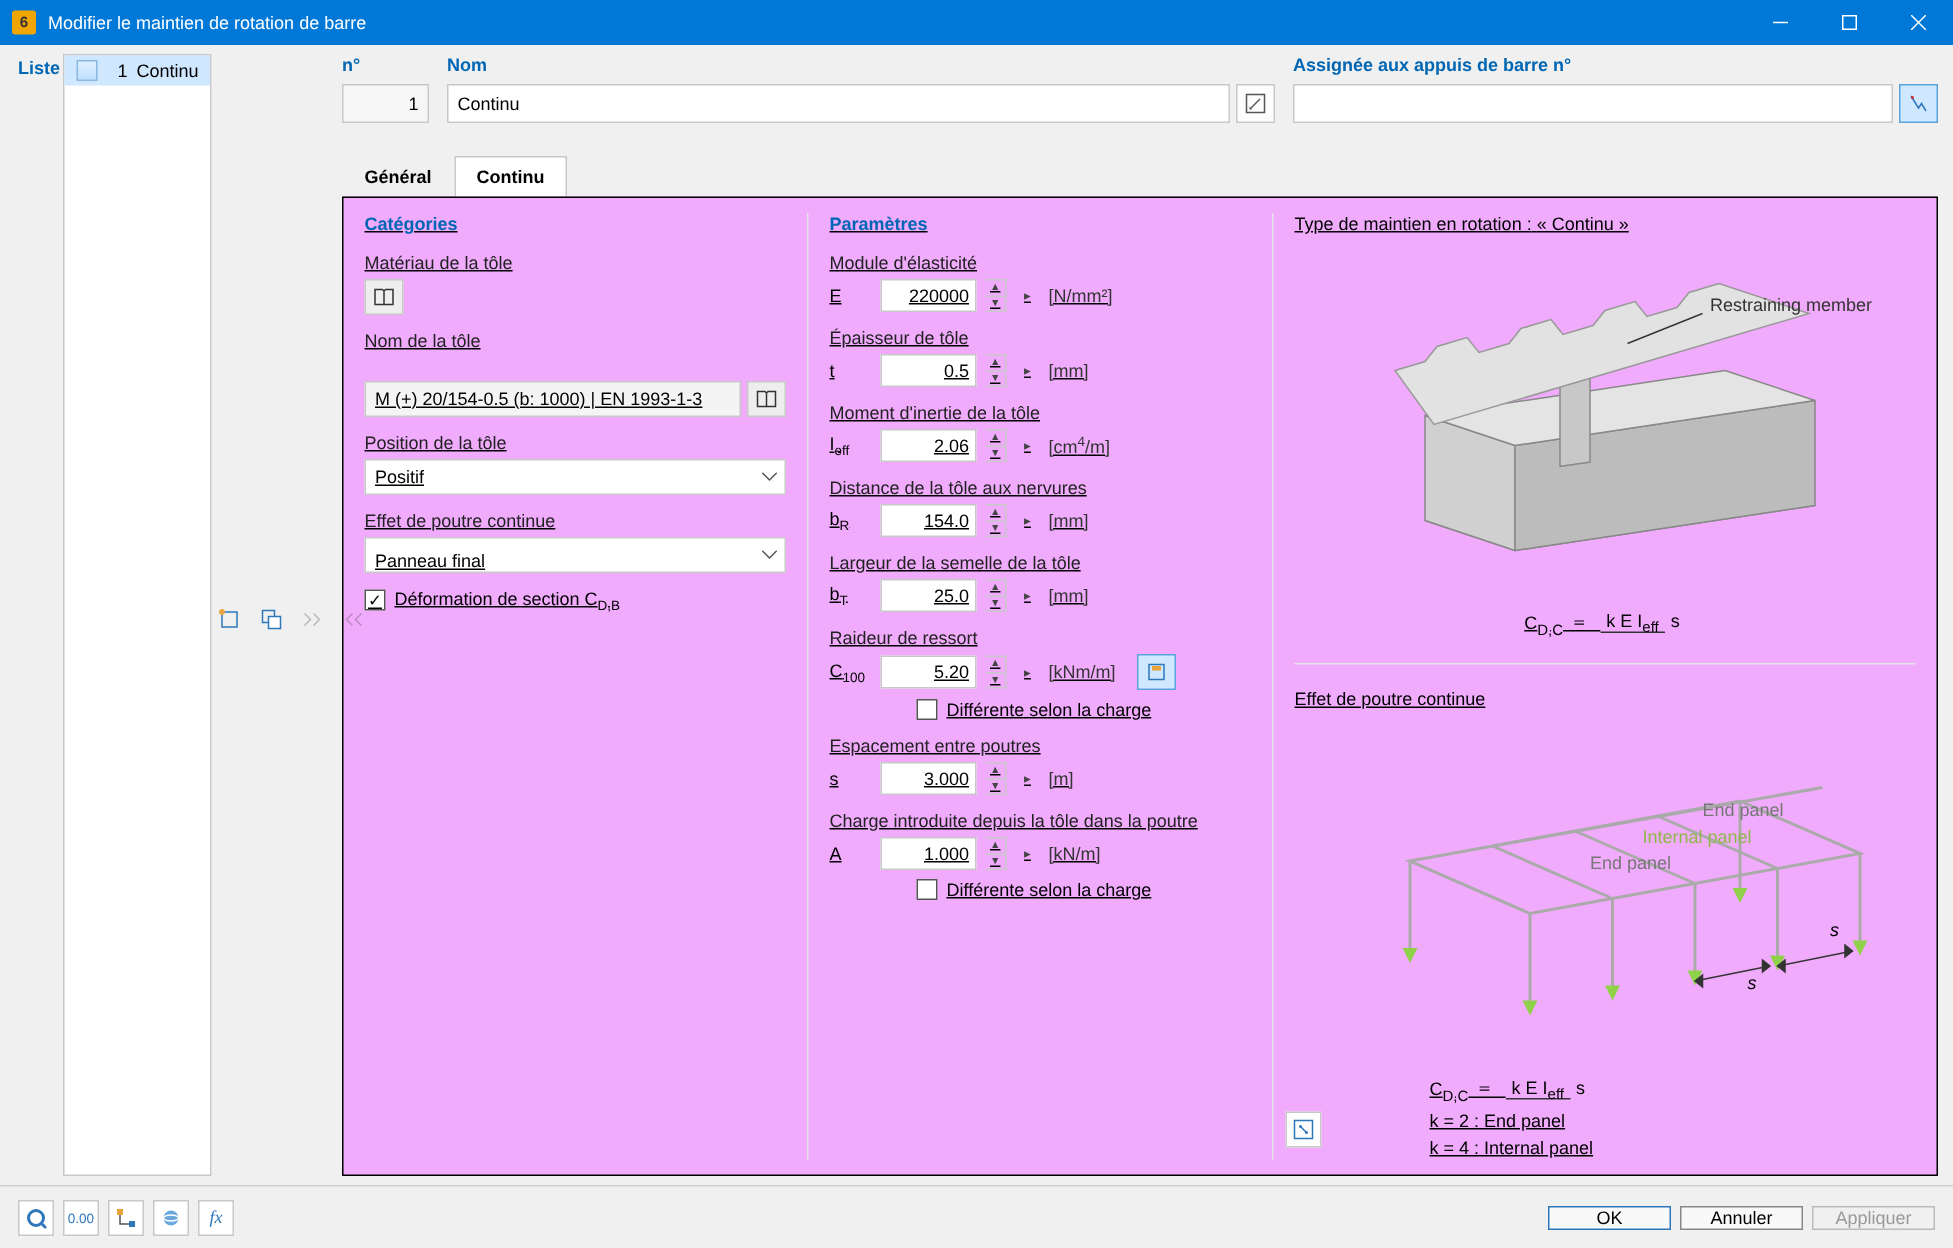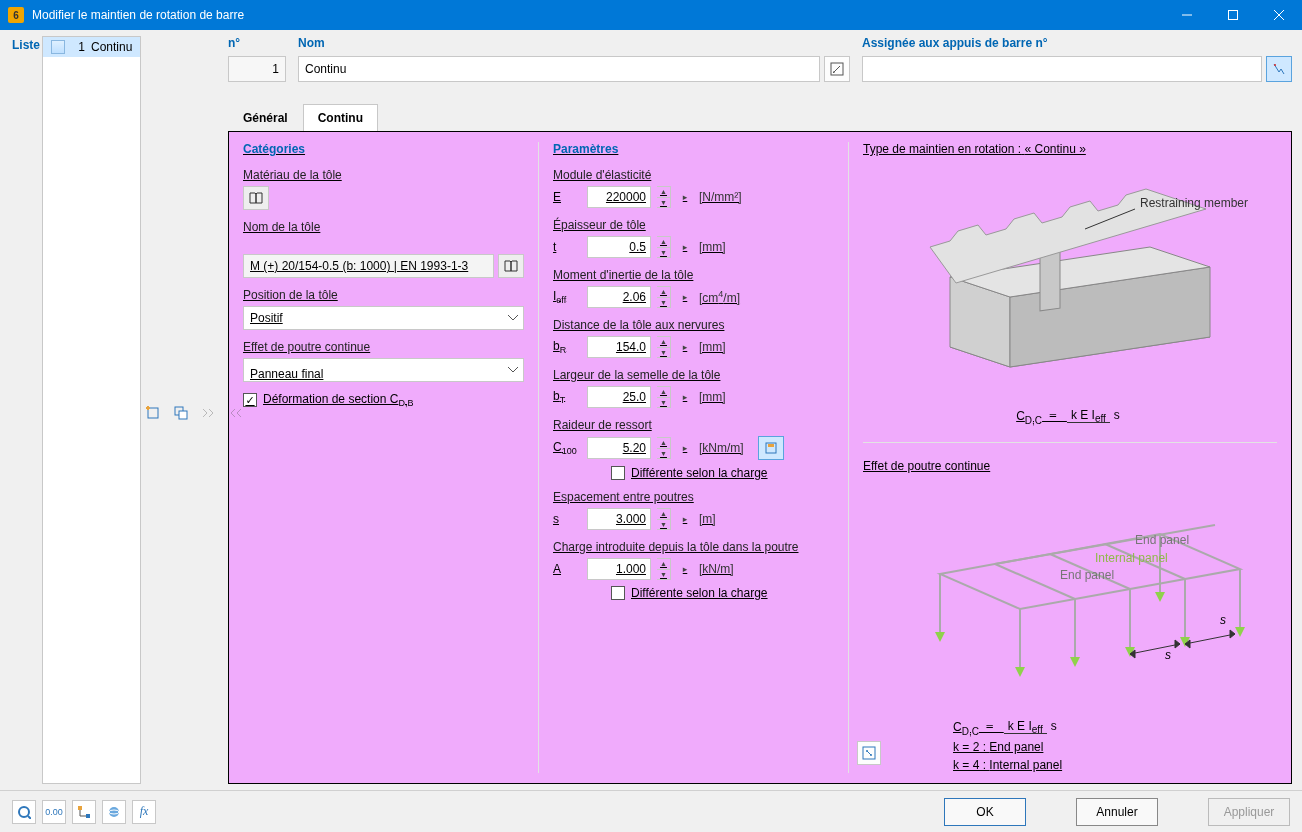--- a/index.html
+++ b/index.html
@@ -80,21 +80,21 @@
 .illus-img { flex:1; display:flex; align-items:center; justify-content:center; }
 .formula { font-family:"Cambria","Times New Roman",serif; font-size:15px; text-align:center;}
 .formula .frac{display:inline-block; vertical-align:middle; text-align:center;}
 .formula .frac .top{border-bottom:1px solid #333; padding:0 4px;}
 .formula .frac .bot{padding:0 4px;}
 .col3 hr{border:none;border-top:1px solid #e3e3e3;margin:6px 0;}
 
 
 .bottom { height:42px; border-top:1px solid #d0d0d0; background:#f0f0f0; display:flex; align-items:center; padding:0 12px; gap:6px;}
 .bottom .spacer{flex:1;}
-.btn { min-width:82px; height:28px; border:1px solid #888; background:#f9f9f9; display:flex;align-items:center;justify-content:center; cursor:pointer; padding:0 10px;margin-left:44px;}
+.btn { min-width:82px; height:16px; border:1px solid #888; background:#f9f9f9; display:flex;align-items:center;justify-content:center; cursor:pointer; padding:0 10px;}
 .btn.primary{border-color:#2e77bb;}
 .btn.disabled{color:#999;border-color:#bbb;background:#f0f0f0;cursor:default;}
 .tool-icon { width:24px;height:24px;border:1px solid #c8c8c8;background:#fff;display:flex;align-items:center;justify-content:center;cursor:pointer;}
 
 .list-icon{width:14px;height:14px;border:1px solid #89b7e0;background:linear-gradient(#dff0ff,#bfe0ff);} 
 .sub{font-size:9px;vertical-align:sub;}
 
 .corner-btn{position:absolute;bottom:8px;left:8px;}
 .col3{position:relative;}
 </style>

